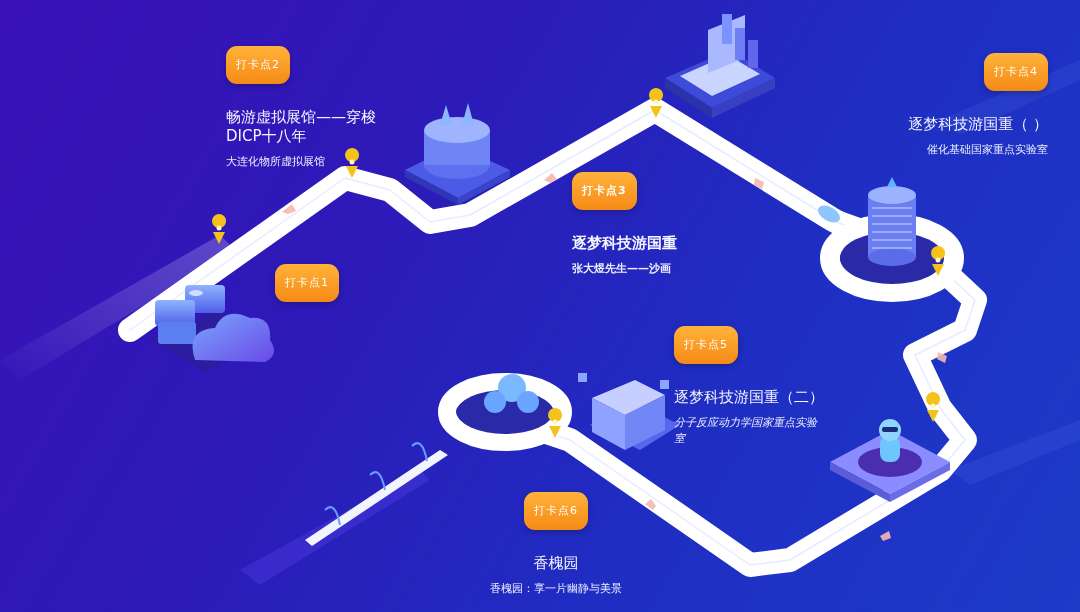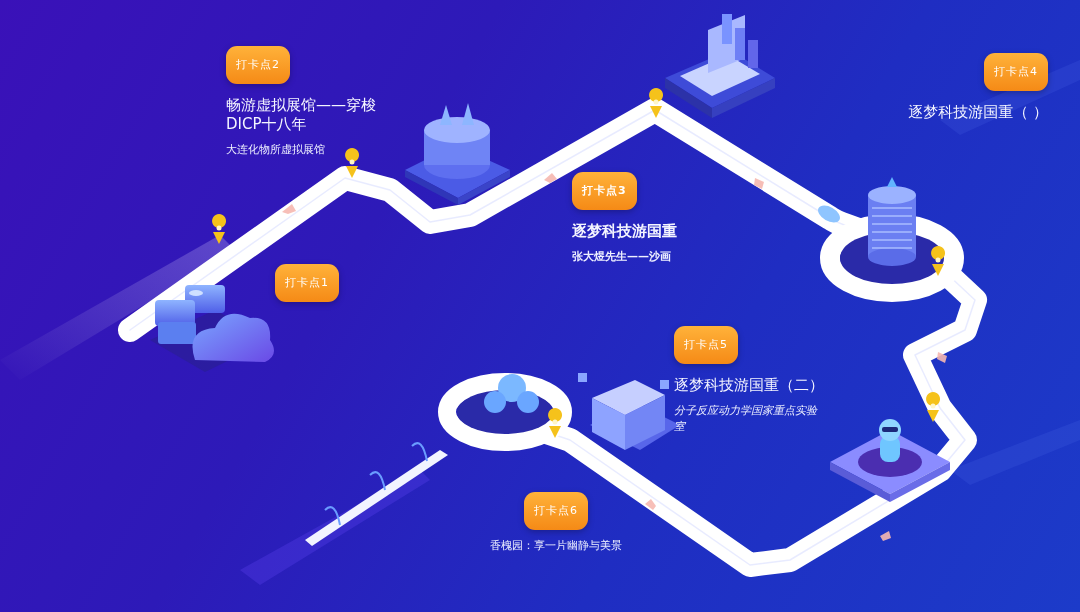--- a/index.html
+++ b/index.html
@@ -5,21 +5,21 @@
   html,body{margin:0;padding:0;}
   body{width:1080px;height:612px;overflow:hidden;position:relative;
     font-family:"DejaVu Sans","Liberation Sans",sans-serif;
     background:linear-gradient(120deg,#3a11b8 0%,#2d1ab8 35%,#1f2dc2 65%,#1c3bc9 100%);}
   .stage{position:absolute;left:0;top:0;width:1080px;height:612px;}
   svg.map{position:absolute;left:0;top:0;}
   .stop{position:absolute;color:#fff;}
   .badge{display:inline-block;background:linear-gradient(180deg,#ffb23a,#f58a16);
     color:#fff;font-size:11px;line-height:22px;height:22px;padding:8px 10px;border-radius:11px;
     box-shadow:0 2px 6px rgba(0,0,0,.25);letter-spacing:1px;}
-  .title{font-size:15px;line-height:19px;margin-top:12px;color:#f4f5ff;}
+  .title{font-size:15px;line-height:19px;margin-top:24px;color:#f4f5ff;}
   .sub{font-size:11px;line-height:16px;margin-top:8px;color:#eef0ff;}
 </style>
 </head>
 <body>
 
 <div class="stage">
 
   <svg class="map" width="1080" height="612" viewBox="0 0 1080 612">
     <defs>
       <linearGradient id="beam" x1="0" y1="1" x2="1" y2="0">
@@ -191,26 +191,28 @@
 
   <div class="stop" style="left:572px;top:172px;width:160px;font-weight:bold;">
     <span class="badge">打卡点3</span>
     <div class="title">逐梦科技游国重</div>
     <div class="sub">张大煜先生——沙画</div>
   </div>
 
   <div class="stop" style="left:848px;top:53px;width:200px;text-align:right;">
     <span class="badge">打卡点4</span>
     <div class="title">逐梦科技游国重（ ）</div>
+    <div class="sub">催化基础国家重点实验室</div>
   </div>
 
   <div class="stop" style="left:674px;top:326px;width:180px;">
     <span class="badge">打卡点5</span>
     <div class="title">逐梦科技游国重（二）</div>
     <div class="sub" style="width:150px;font-style:italic;">分子反应动力学国家重点实验室</div>
   </div>
 
   <div class="stop" style="left:466px;top:492px;width:180px;text-align:center;">
     <span class="badge">打卡点6</span>
+    <div class="title">香槐园</div>
     <div class="sub">香槐园：享一片幽静与美景</div>
   </div>
 
 </div>
 
 </body></html>

